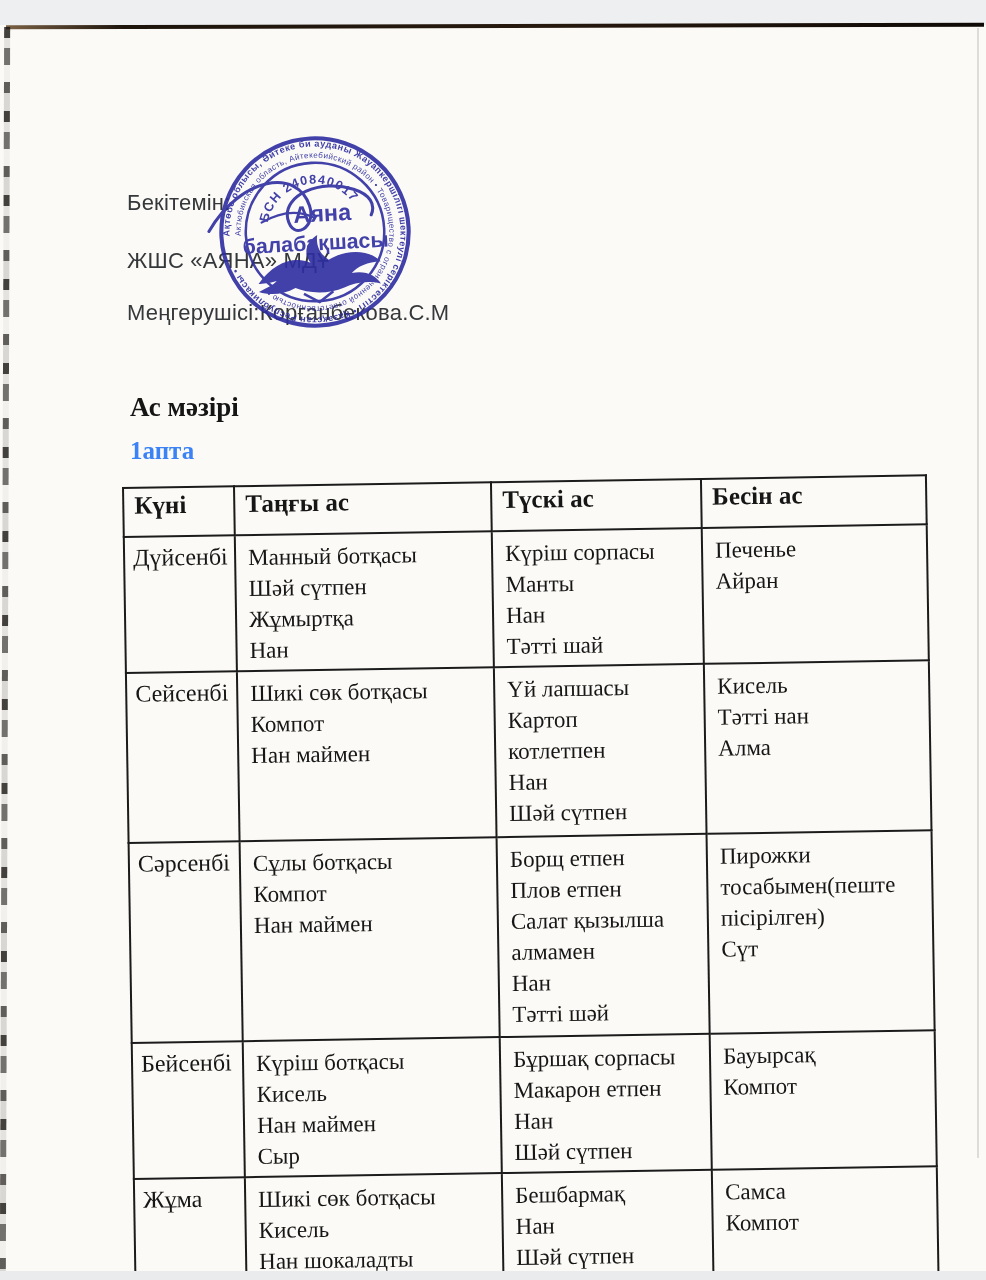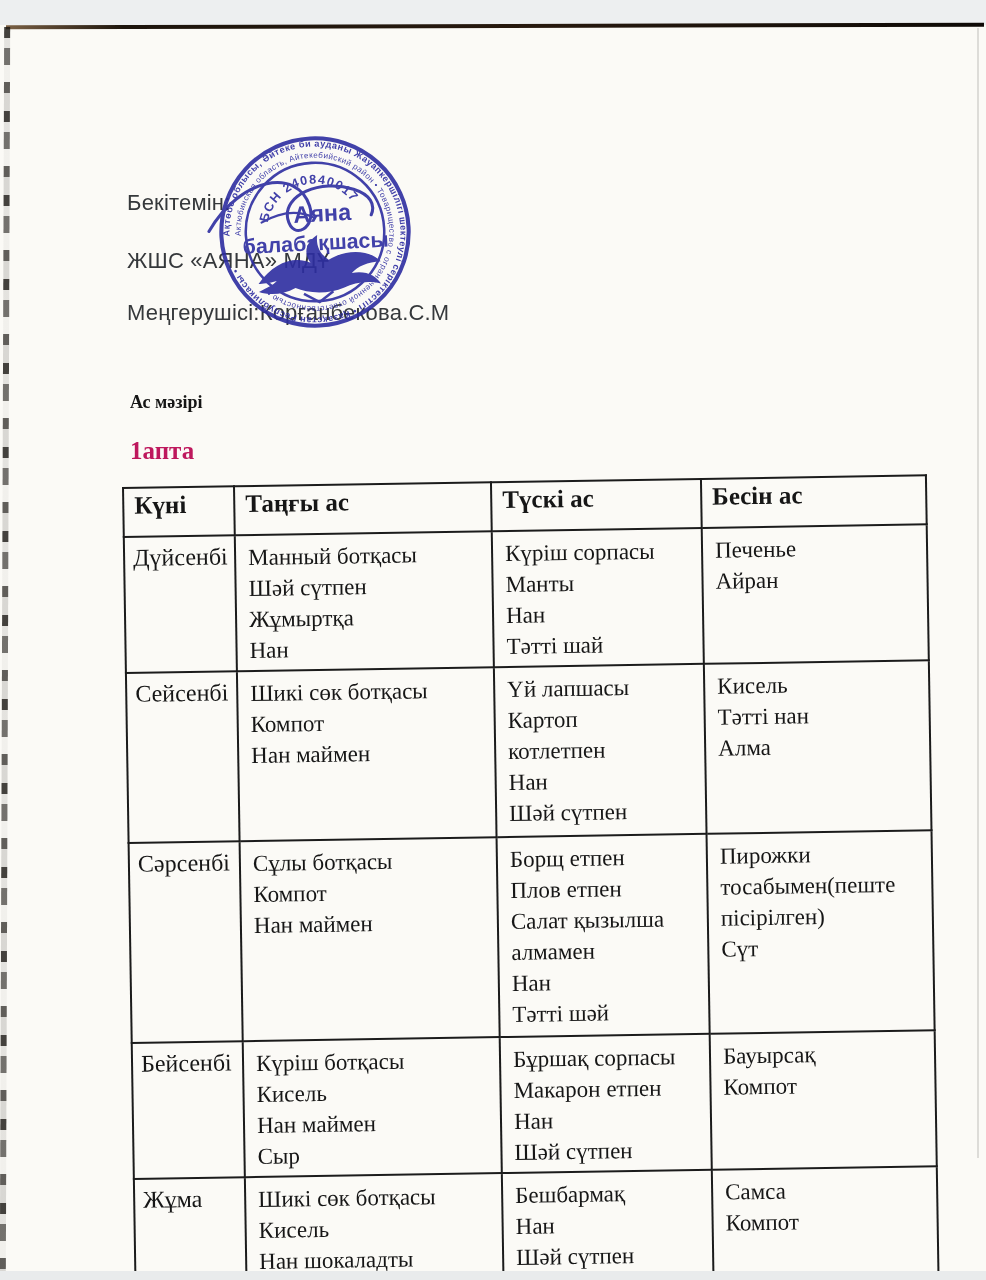--- a/index.html
+++ b/index.html
@@ -24,22 +24,22 @@
   .scan-bottom-band{position:absolute;left:0;top:1271px;width:986px;height:9px;background:#e9ebec;}
 
   
   .hdr-line{position:absolute;left:127px;color:#35383b;
     font-family:"Liberation Sans","DejaVu Sans",sans-serif;font-size:22px;letter-spacing:.2px;}
   .approver{top:190px;}
   .org{top:248px;}
   .manager{top:300px;}
 
   
-  .menu-title{position:absolute;left:130px;top:392px;font-weight:bold;font-size:18px;color:#151515;}
-  .week-label{position:absolute;left:130px;top:437px;font-weight:bold;font-size:25px;color:#be185d;}
+  .menu-title{position:absolute;left:130px;top:392px;font-weight:bold;font-size:27px;color:#151515;}
+  .week-label{position:absolute;left:130px;top:437px;font-weight:bold;font-size:25px;color:#3b82f6;}
 
   
   .stamp{position:absolute;left:203px;top:120px;width:224px;height:224px;overflow:visible;
     color:#2d2da1;opacity:.9;transform:rotate(-3deg);z-index:5;}
   .stamp text{fill:currentColor;font-family:"Liberation Sans","DejaVu Sans",sans-serif;}
 
   
   .menu-table{position:absolute;left:122px;top:487px;border-collapse:collapse;table-layout:fixed;
     width:803px;transform:rotate(-0.9deg);transform-origin:0 0;color:#161616;}
   .menu-table th,.menu-table td{border:2px solid #1b1b1b;vertical-align:top;text-align:left;}

